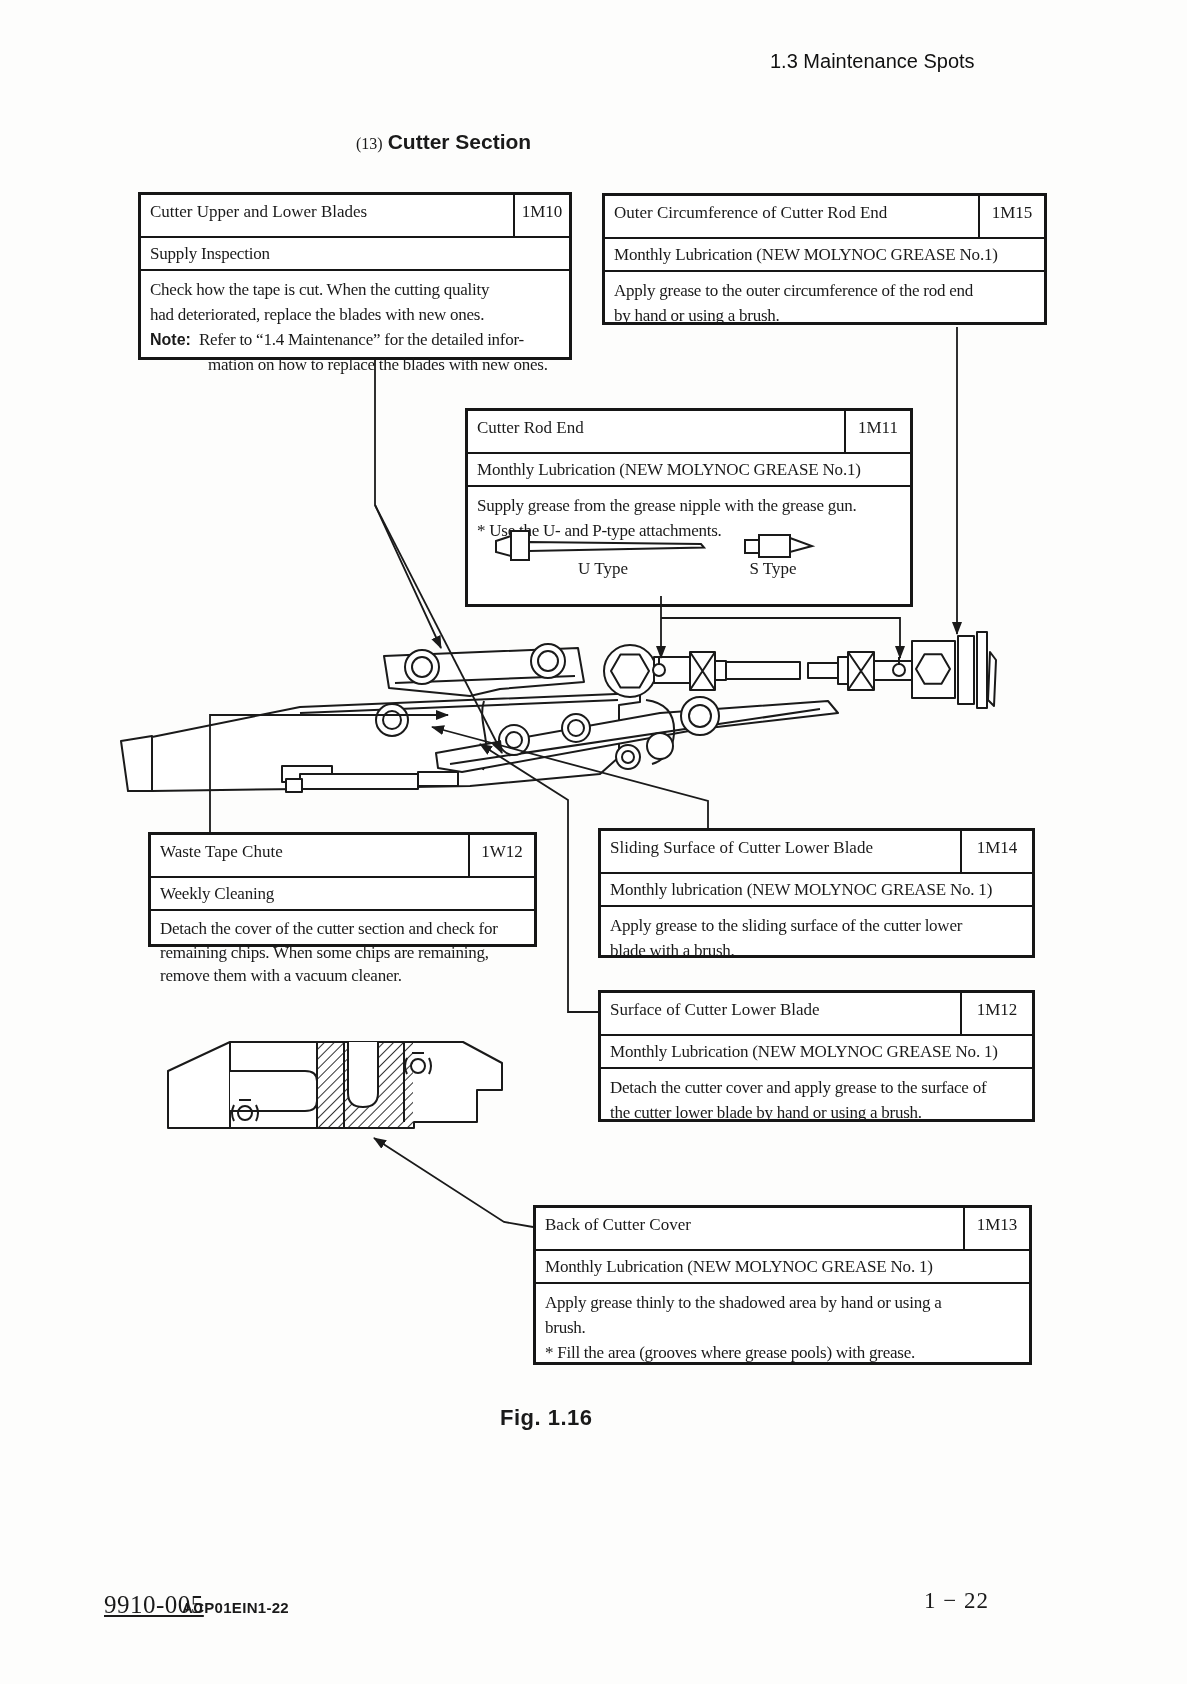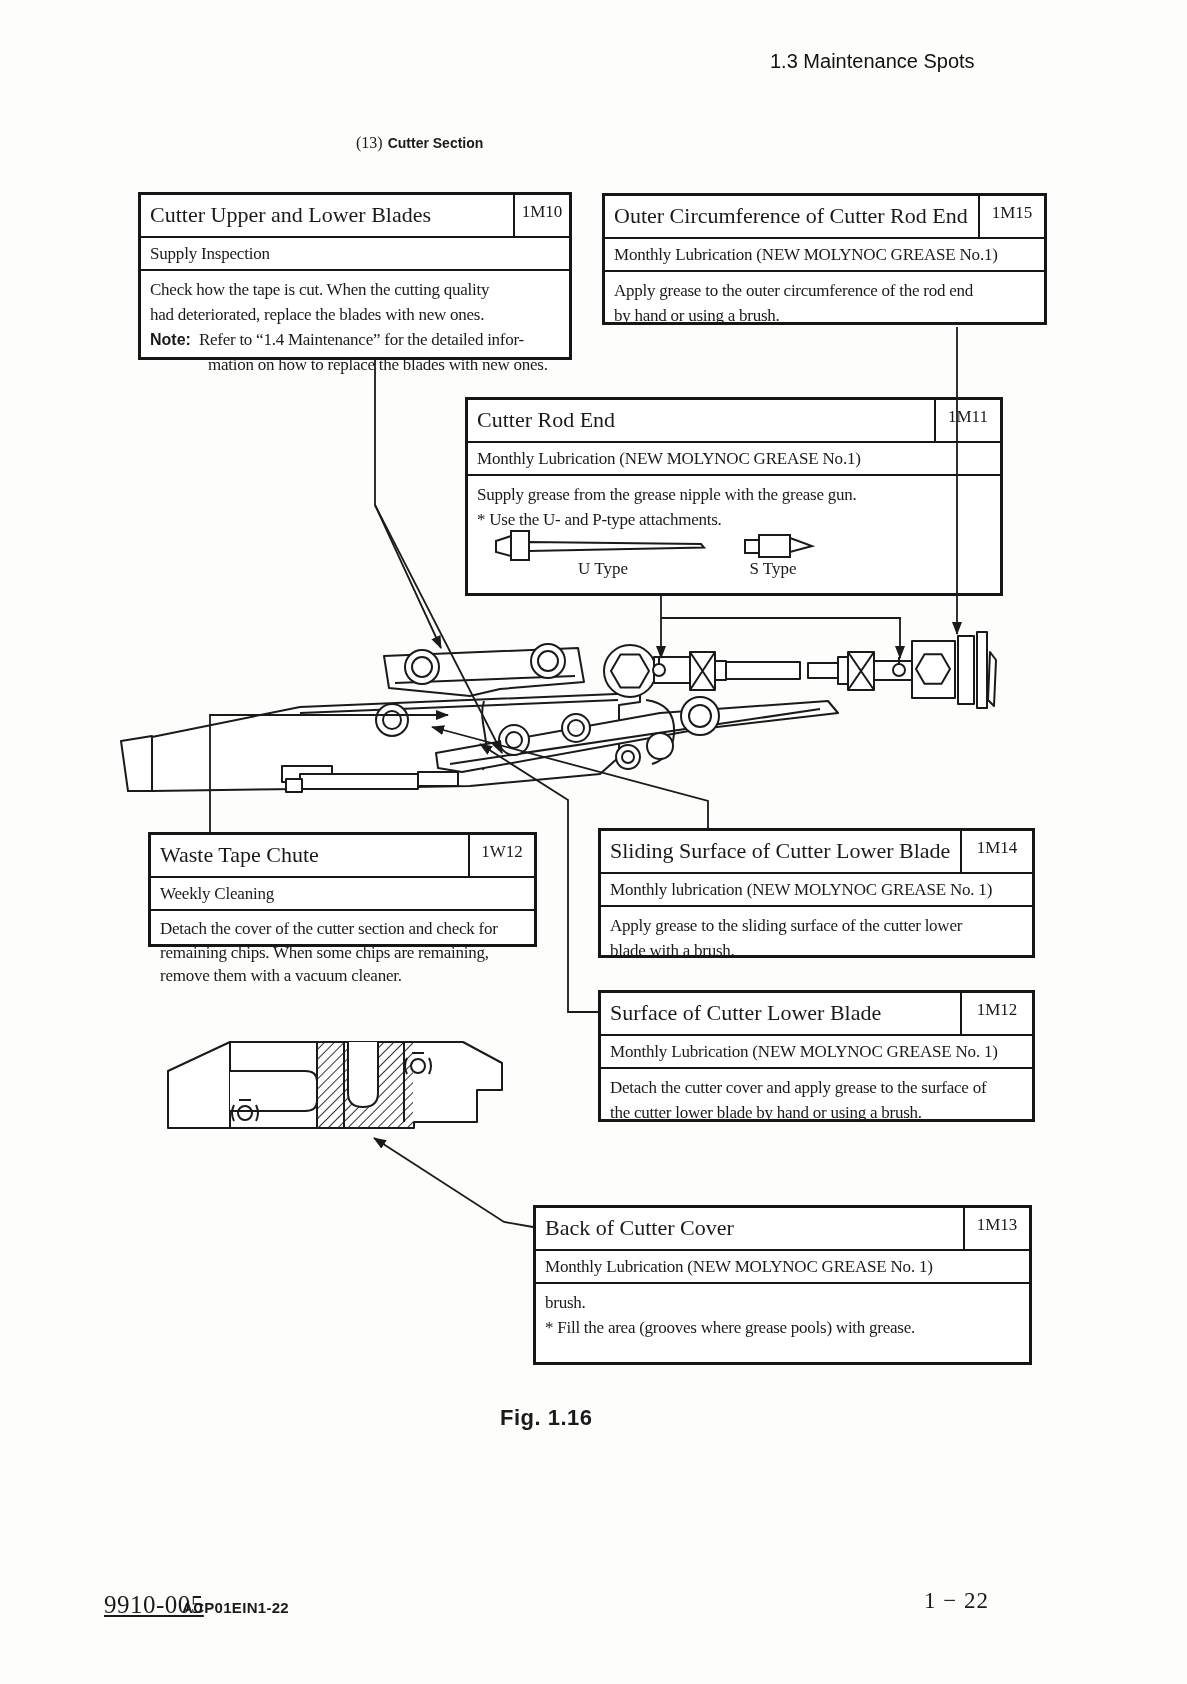--- a/index.html
+++ b/index.html
@@ -9,36 +9,36 @@
     font-family:"Liberation Serif", serif;
   }
   .abs{position:absolute;}
   
   .hdr{
     font-family:"Liberation Sans", sans-serif;font-size:20px;color:#111;
     top:50px;left:770px;width:220px;letter-spacing:0;
   }
   .sec-title{top:130px;left:356px;font-size:20px;white-space:nowrap;}
   .sec-title .num{font-family:"Liberation Serif",serif;font-size:16px;}
-  .sec-title .txt{font-family:"Liberation Sans",sans-serif;font-weight:700;font-size:14px;}
+  .sec-title .txt{font-family:"Liberation Sans",sans-serif;font-weight:700;font-size:21px;}
   .fig-cap{
     top:1405px;left:500px;font-family:"Liberation Sans",sans-serif;
     font-weight:700;font-size:22px;letter-spacing:0.5px;
   }
   
   .ft-num{top:1591px;left:104px;font-size:25px;text-decoration:underline;letter-spacing:0.5px;}
   .ft-code{top:1599px;left:182px;font-family:"Liberation Sans",sans-serif;font-weight:700;font-size:15px;letter-spacing:0.3px;}
   .ft-page{top:1588px;left:924px;font-size:23px;letter-spacing:1px;}
   
   .mbox{
     position:absolute;box-sizing:border-box;background:#fff;
     border:3px solid #161616;
   }
   .mb-title-row{display:flex;border-bottom:2px solid #161616;}
-  .mb-title{flex:1;padding:7px 2px 6px 9px;font-size:22px;white-space:nowrap;}
+  .mb-title{flex:1;padding:7px 2px 6px 9px;font-size:17px;white-space:nowrap;}
   .mb-code{width:64px;border-left:2px solid #161616;text-align:center;padding:7px 0 14px;font-size:17px;}
   .cw54{width:54px;}
   .mb-schedule{border-bottom:2px solid #161616;padding:6px 2px 5px 9px;font-size:17px;white-space:nowrap;letter-spacing:-0.2px;}
   .mb-body{padding:6px 6px 4px 9px;font-size:17px;line-height:25px;letter-spacing:-0.25px;}
   .mb-body .ln{white-space:nowrap;}
   .lh23 .ln{line-height:23.5px;}
   .note{font-family:"Liberation Sans",sans-serif;font-weight:700;font-size:16px;letter-spacing:0;}
   .indent2{padding-left:58px;}
   .att-label{position:absolute;font-size:17px;width:90px;text-align:center;}
   
@@ -75,21 +75,21 @@
       <div class="mb-title">Outer Circumference of Cutter Rod End</div>
       <div class="mb-code">1M15</div>
     </div>
     <div class="mb-schedule">Monthly Lubrication (NEW MOLYNOC GREASE No.1)</div>
     <div class="mb-body">
       <div class="ln">Apply grease to the outer circumference of the rod end</div>
       <div class="ln">by hand or using a brush.</div>
     </div>
   </div>
 
-  <div class="mbox" style="left:465px;top:397px;width:538px;height:199px;">
+  <div class="mbox" style="left:465px;top:408px;width:448px;height:199px;">
     <div class="mb-title-row">
       <div class="mb-title">Cutter Rod End</div>
       <div class="mb-code">1M11</div>
     </div>
     <div class="mb-schedule">Monthly Lubrication (NEW MOLYNOC GREASE No.1)</div>
     <div class="mb-body">
       <div class="ln">Supply grease from the grease nipple with the grease gun.</div>
       <div class="ln">* Use the U- and P-type attachments.</div>
     </div>
   </div>
@@ -133,20 +133,21 @@
     </div>
   </div>
 
   <div class="mbox" style="left:533px;top:1205px;width:499px;height:160px;">
     <div class="mb-title-row">
       <div class="mb-title">Back of Cutter Cover</div>
       <div class="mb-code">1M13</div>
     </div>
     <div class="mb-schedule">Monthly Lubrication (NEW MOLYNOC GREASE No. 1)</div>
     <div class="mb-body">
+      <div class="ln">Apply grease thinly to the shadowed area by hand or using a</div>
       <div class="ln">brush.</div>
       <div class="ln">* Fill the area (grooves where grease pools) with grease.</div>
     </div>
   </div>
 
   <div class="abs fig-cap">Fig. 1.16</div>
 
   <div class="abs ft-num">9910-005</div>
   <div class="abs ft-code">ACP01EIN1-22</div>
   <div class="abs ft-page">1 − 22</div>

